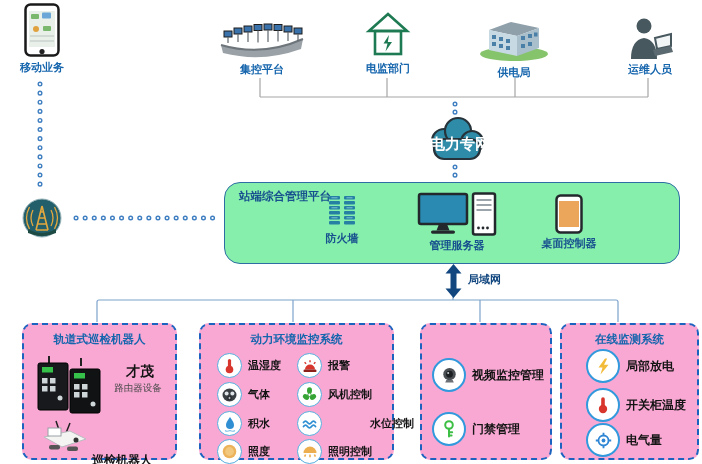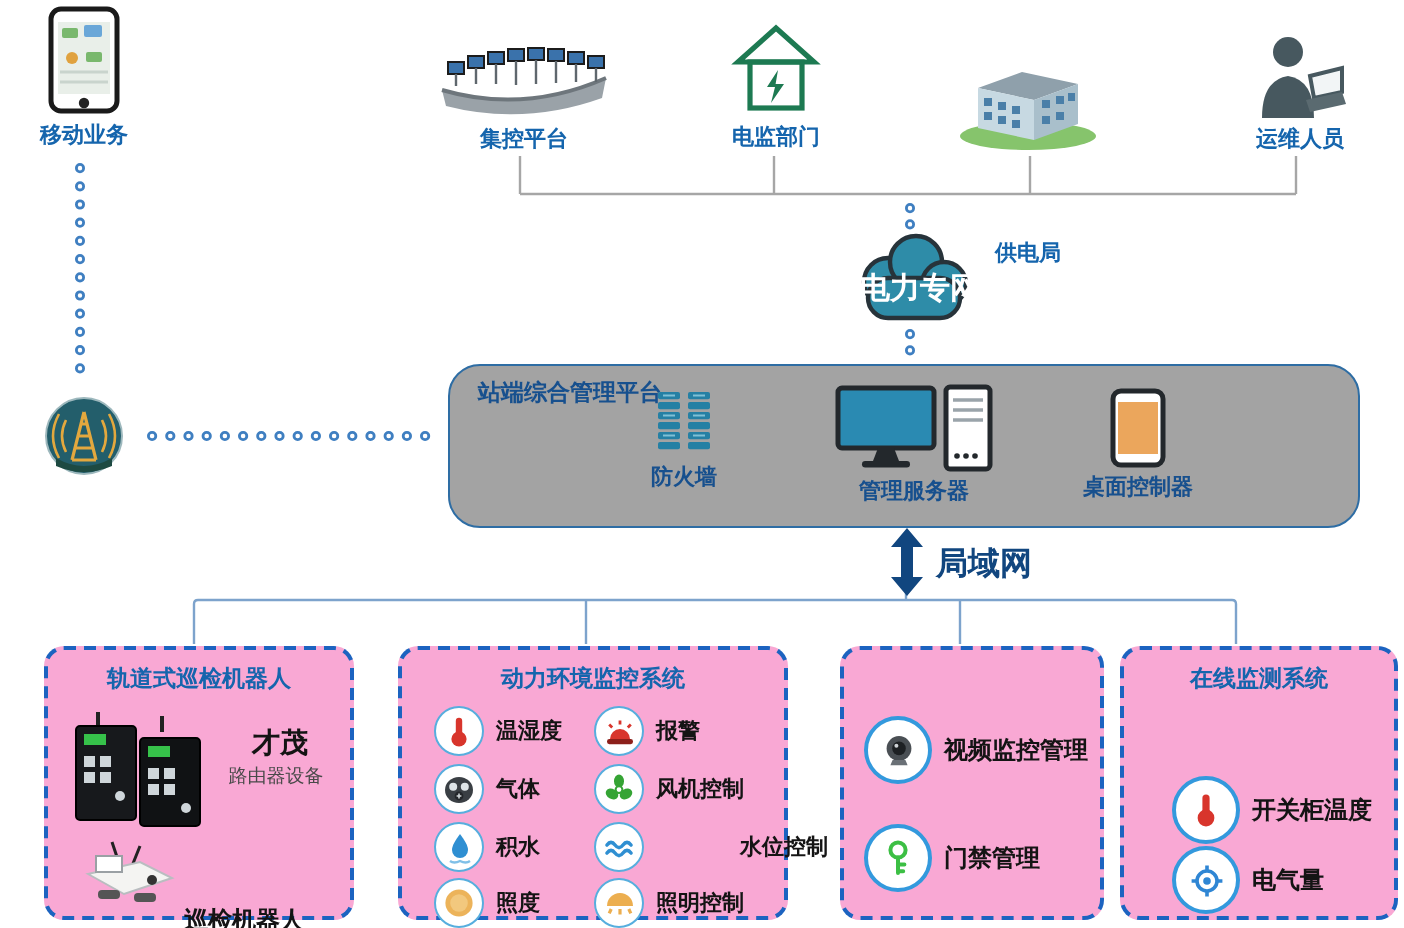--- a/index.html
+++ b/index.html
@@ -4,36 +4,36 @@
 <style>
   html,body{margin:0;padding:0;background:#fff;}
   .stage{position:relative;width:702px;height:464px;background:#fff;
          font-family:"Liberation Sans",sans-serif;overflow:hidden;}
   .abs{position:absolute;}
   .node{position:absolute;display:flex;flex-direction:column;align-items:center;}
   .lbl{font-size:11px;font-weight:bold;color:#1565ad;margin-top:3px;white-space:nowrap;text-align:center;}
   .navy{color:#17508e;}
   .layer{position:absolute;left:0;top:0;pointer-events:none;}
   .platform{position:absolute;left:224px;top:182px;width:454px;height:80px;
-            border:1.5px solid #2e6da4;border-radius:16px;background:#a3a3a3;}
+            border:1.5px solid #2e6da4;border-radius:16px;background:#86efac;}
   .ptitle{position:absolute;left:14px;top:6px;font-size:11.5px;font-weight:bold;color:#17508e;white-space:nowrap;}
   .pitem{position:absolute;display:flex;flex-direction:column;align-items:center;}
   .pitem .lbl{margin-top:2px;font-size:11px;}
   .dbox{position:absolute;top:323px;height:133px;border:2px dashed #1c63c0;border-radius:10px;background:#f9a8d4;}
   .dtitle{position:absolute;left:0;right:0;top:7px;text-align:center;font-size:11.5px;font-weight:bold;color:#1565ad;white-space:nowrap;}
   .sitem{position:absolute;display:flex;align-items:center;gap:6px;}
   .sitem .txt{font-size:11px;font-weight:bold;color:#141414;white-space:nowrap;}
   .sitem .txt.big{font-size:12px;}
   .ic22{width:23px;height:23px;border-radius:50%;border:1.6px solid #57aede;background:#fff;
         display:flex;align-items:center;justify-content:center;flex:none;}
   .ic30{width:30px;height:30px;border-radius:50%;border:2px solid #3399dd;background:#fff;
         display:flex;align-items:center;justify-content:center;flex:none;}
   .cloudlbl{position:absolute;left:0;right:0;top:20px;text-align:right;color:#fff;
             font-size:15px;font-weight:bold;}
-  .lanlbl{position:absolute;left:468px;top:272px;font-size:16px;font-weight:bold;color:#11467f;white-space:nowrap;}
+  .lanlbl{position:absolute;left:468px;top:272px;font-size:11px;font-weight:bold;color:#11467f;white-space:nowrap;}
   .brand{position:absolute;font-weight:bold;color:#141414;font-size:14px;text-align:center;white-space:nowrap;}
   .branddesc{position:absolute;color:#4a4a4a;font-size:9.5px;text-align:center;white-space:nowrap;}
 </style>
 </head>
 <body>
 
 <div class="stage">
 
   <svg class="layer" width="702" height="464">
 
@@ -88,21 +88,21 @@
 
   <div class="node" style="left:343px;top:11px;width:90px;">
     <svg width="46" height="47" viewBox="0 0 46 47">
       <path d="M4,20 L23,3 L42,20 Z" fill="none" stroke="#1d7a52" stroke-width="2.6"></path>
       <rect x="10" y="20" width="26" height="23" fill="none" stroke="#1d7a52" stroke-width="2.6"></rect>
       <path d="M24,24 l-5.5,8.5 h4 l-2,8 6.5,-9.5 h-4.2 z" fill="#1d7a52"></path>
     </svg>
     <div class="lbl">电监部门</div>
   </div>
 
-  <div class="node" style="left:470px;top:30px;width:88px;gap:40px;">
+  <div class="node" style="left:470px;top:16px;width:88px;">
     <svg width="74" height="46" viewBox="0 0 74 46">
       <ellipse cx="37" cy="38" rx="34" ry="7" fill="#86c46c"></ellipse>
       <polygon points="12,14 34,6 62,12 40,20" fill="#8fa0ab"></polygon>
       <polygon points="12,14 12,34 40,40 40,20" fill="#c7d9e2"></polygon>
       <polygon points="40,20 62,12 62,32 40,40" fill="#a9bfcb"></polygon>
       <g fill="#4a7fa8">
         <rect x="15" y="19" width="4" height="4"></rect>
           <rect x="22" y="21" width="4" height="4"></rect>
           <rect x="29" y="23" width="4" height="4"></rect>
         <rect x="15" y="26" width="4" height="4"></rect>
@@ -343,20 +343,28 @@
             <circle cx="7" cy="5" r="3.8" fill="none" stroke="#3cbf44" stroke-width="2"></circle>
             <path d="M7,8.8 V16.5 M7,12.2 H10.2 M7,15.6 H9.6" stroke="#3cbf44" stroke-width="2" stroke-linecap="round"></path>
           </svg>
       </span>
       <span class="txt big">门禁管理</span>
     </div>
   </div>
 
   <div class="dbox" style="left:560px;width:135px;">
     <div class="dtitle">在线监测系统</div>
+    <div class="sitem" style="left:24px;top:24px;">
+      <span class="ic30">
+        <svg width="13" height="17" viewBox="0 0 13 17">
+            <polygon points="8,0.5 1.5,9.5 5.5,9.5 3.5,16.5 11.5,6.8 7,6.8 10.2,0.5" fill="#f2bb3a"></polygon>
+          </svg>
+      </span>
+      <span class="txt big">局部放电</span>
+    </div>
     <div class="sitem" style="left:24px;top:63px;">
       <span class="ic30">
         <svg width="12" height="18" viewBox="0 0 12 18">
             <line x1="6" y1="3" x2="6" y2="10" stroke="#d8352c" stroke-width="3.6" stroke-linecap="round"></line>
             <circle cx="6" cy="13" r="4.2" fill="#d8352c"></circle>
           </svg>
       </span>
       <span class="txt big">开关柜温度</span>
     </div>
     <div class="sitem" style="left:24px;top:98px;">

